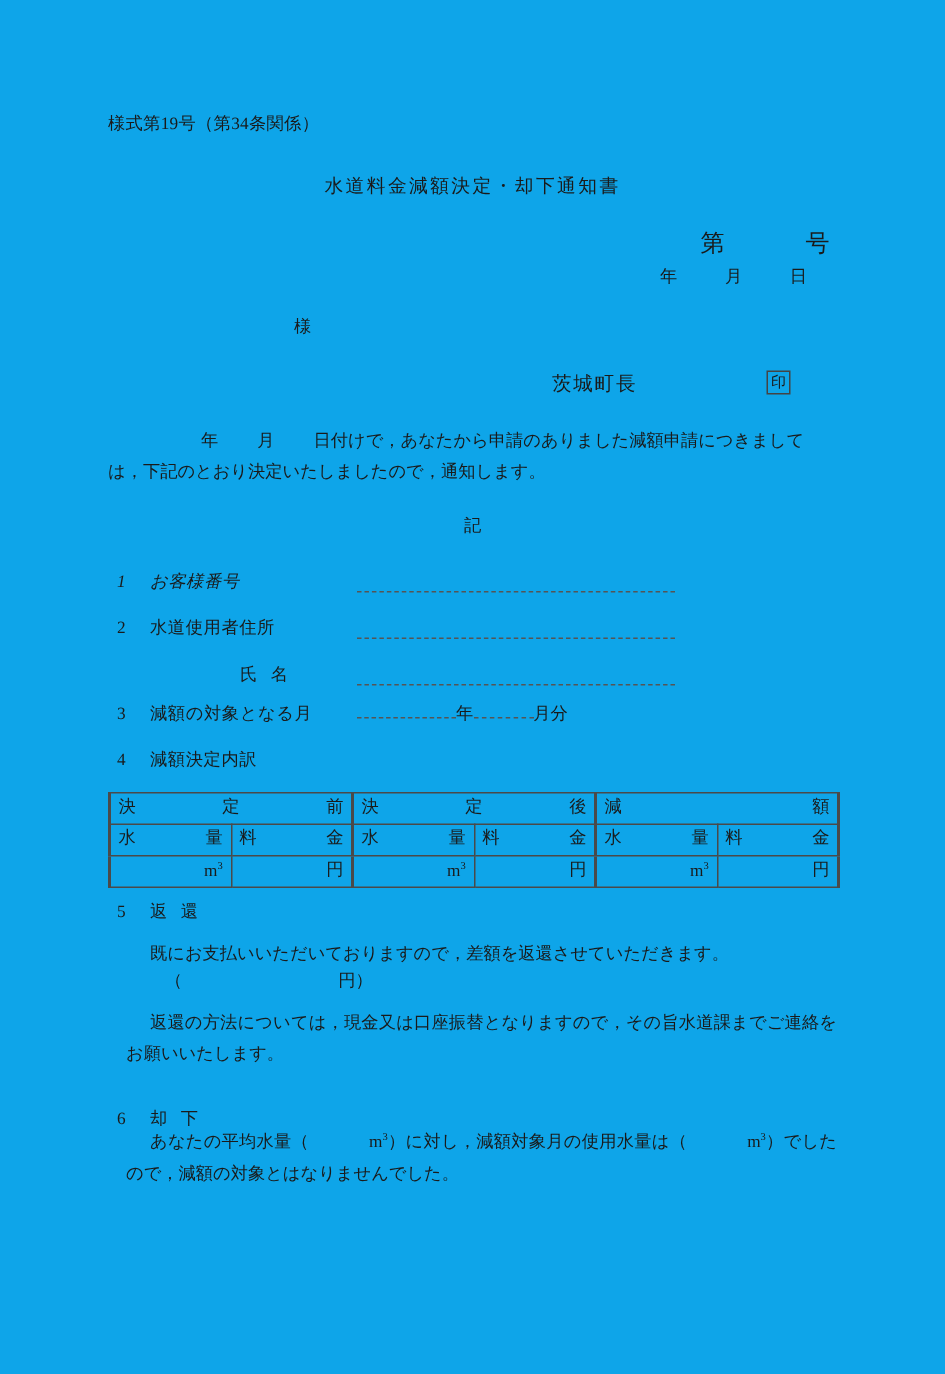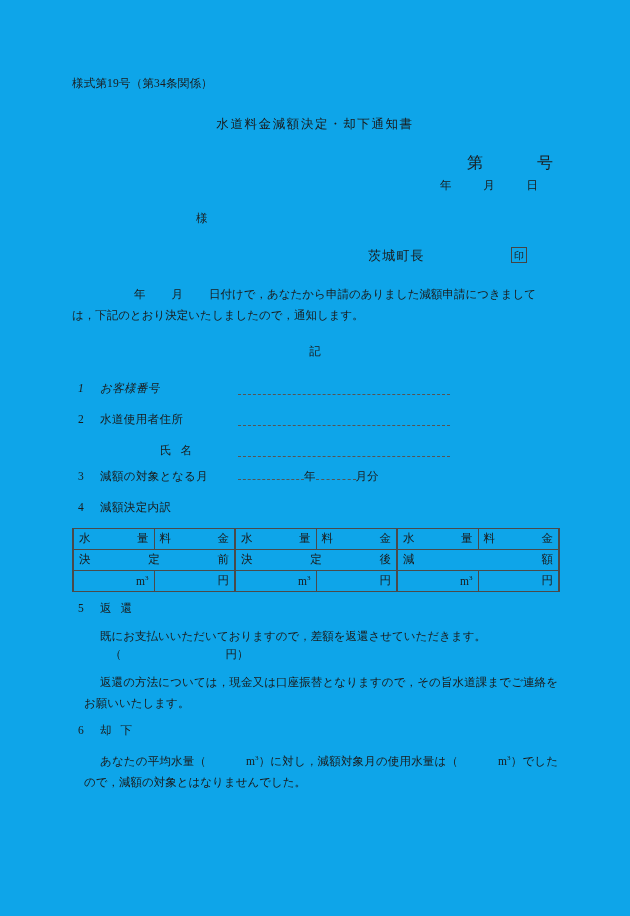--- a/index.html
+++ b/index.html
@@ -174,21 +174,21 @@
   .p5c {
     position: absolute;
     left: 84px; top: 672px;
     width: 474px;
     font-size: 11.5px;
     line-height: 21px;
     text-align: justify;
     text-indent: 16px;
   }
 
-  .item6 { left: 78px; top: 725px; }
+  .item6 { left: 78px; top: 741px; }
   .item6 .sp { display: inline-block; width: 9px; }
   .p6 {
     position: absolute;
     left: 84px; top: 748px;
     width: 474px;
     font-size: 11.5px;
     line-height: 21px;
     text-align: justify;
     text-indent: 16px;
   }
@@ -258,31 +258,31 @@
     <colgroup>
       <col style="width:81px">
         <col style="width:81px">
       <col style="width:81px">
         <col style="width:81px">
       <col style="width:81px">
         <col style="width:81px">
     </colgroup>
     <tbody>
       <tr>
+        <td class="th-group grp-left" colspan="2">決　　　　定　　　　前</td>
+        <td class="th-group grp-left" colspan="2">決　　　　定　　　　後</td>
+        <td class="th-group grp-left grp-right" colspan="2">減　　　　　　　　額</td>
+      </tr>
+      <tr>
         <td class="th-sub grp-left">水　　量</td>
         <td class="th-sub">料　　金</td>
         <td class="th-sub grp-left">水　　量</td>
         <td class="th-sub">料　　金</td>
         <td class="th-sub grp-left">水　　量</td>
         <td class="th-sub grp-right">料　　金</td>
-      </tr>
-      <tr>
-        <td class="th-group grp-left" colspan="2">決　　　　定　　　　前</td>
-        <td class="th-group grp-left" colspan="2">決　　　　定　　　　後</td>
-        <td class="th-group grp-left grp-right" colspan="2">減　　　　　　　　額</td>
       </tr>
       <tr>
         <td class="cell-unit grp-left"><span>m</span><sup>3</sup></td>
         <td class="cell-unit"><span>円</span></td>
         <td class="cell-unit grp-left"><span>m</span><sup>3</sup></td>
         <td class="cell-unit"><span>円</span></td>
         <td class="cell-unit grp-left"><span>m</span><sup>3</sup></td>
         <td class="cell-unit grp-right"><span>円</span></td>
       </tr>
     </tbody>

